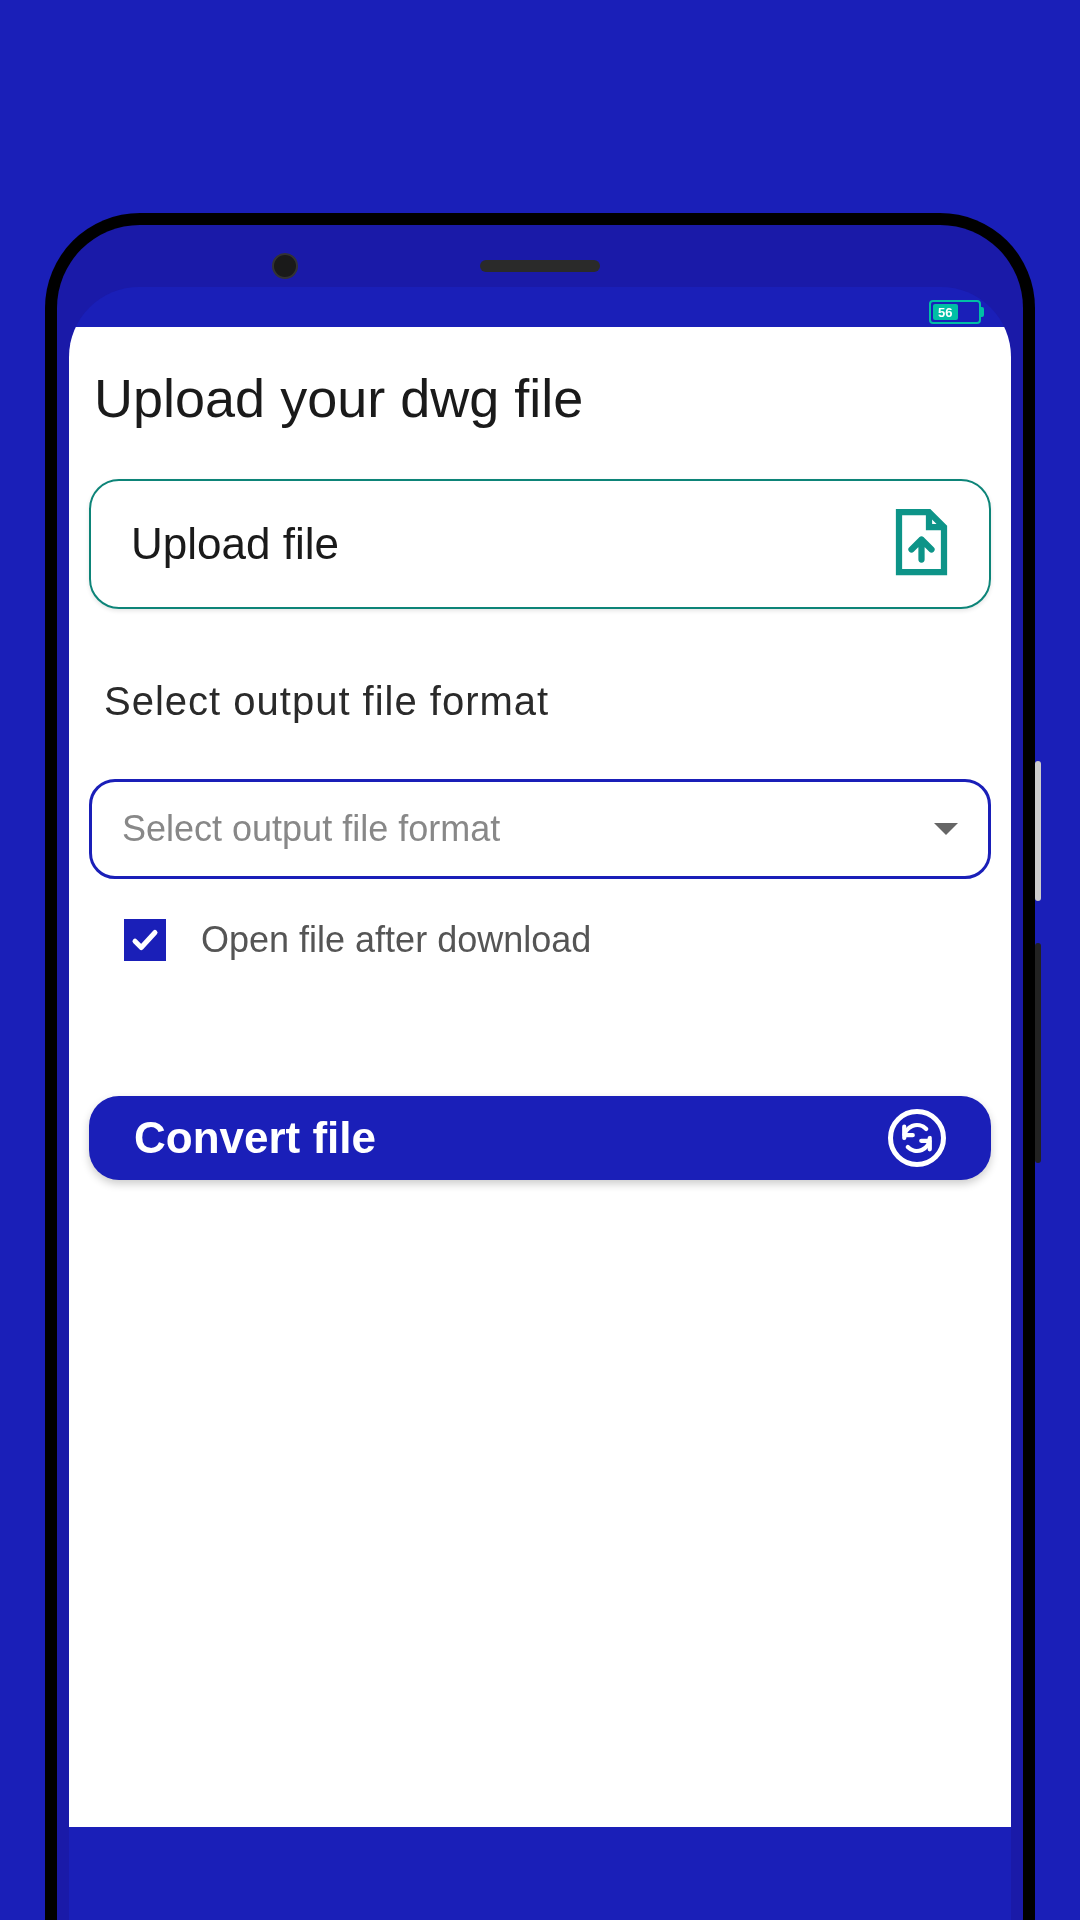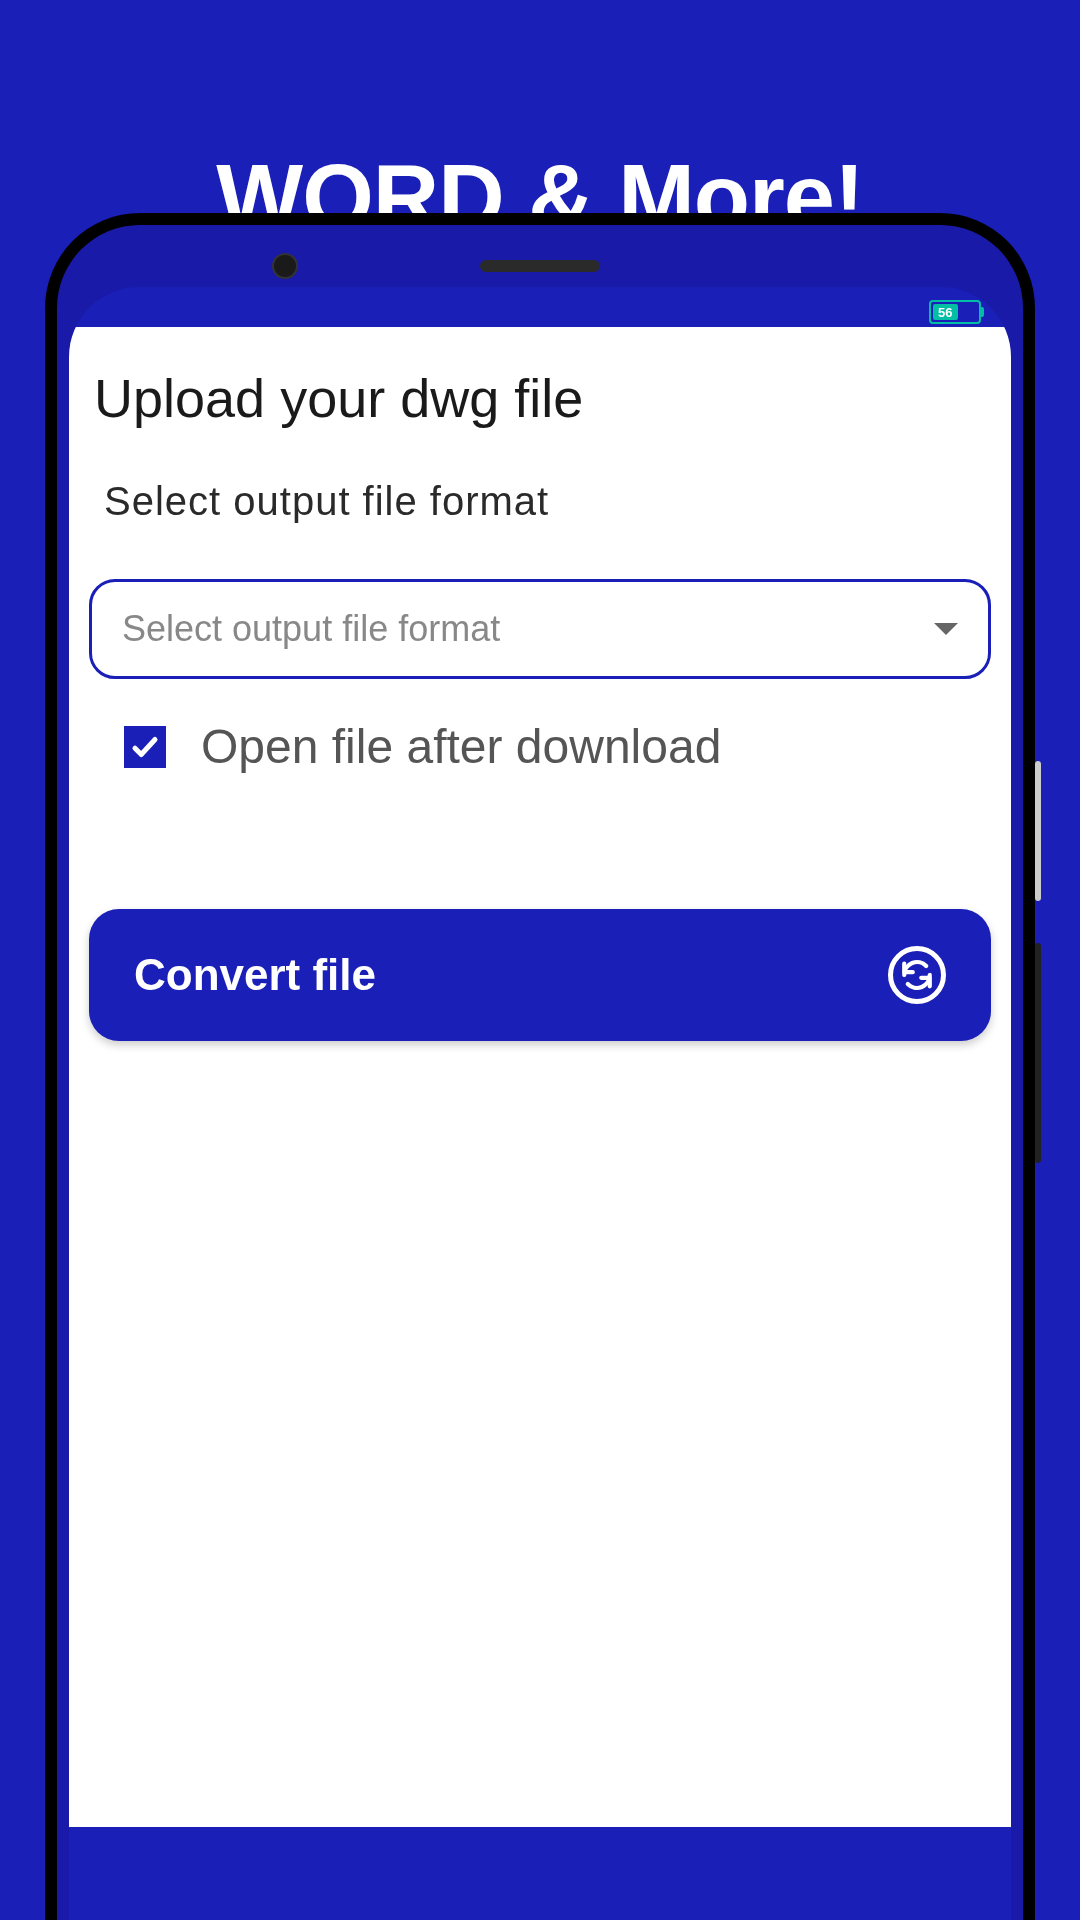--- a/index.html
+++ b/index.html
@@ -203,27 +203,27 @@
       background: #1a1fb8;
       display: flex;
       align-items: center;
       justify-content: center;
     }
     .checkbox svg {
       width: 30px;
       height: 30px;
     }
     .checkbox-label {
-      font-size: 48px;
+      font-size: 36px;
       color: #555;
     }
     .convert-btn {
       background: #1a1fb8;
       border-radius: 30px;
-      height: 132px;
+      height: 84px;
       display: flex;
       align-items: center;
       justify-content: space-between;
       padding: 0 45px;
       box-shadow: 0 4px 8px rgba(0,0,0,0.2);
     }
     .convert-label {
       color: white;
       font-size: 44px;
       font-weight: 600;
@@ -258,21 +258,20 @@
       height: 220px;
       background: #222;
       border-radius: 3px;
     }
   </style>
 </head>
 <body>
 
 <div class="hero-title">
   <br>
-  <span>WORD &amp; More!</span>
 </div>
 
 <div class="phone-frame">
   <div class="side-button-1"></div>
   <div class="side-button-2"></div>
   <div class="phone-inner">
     <div class="phone-camera"></div>
     <div class="phone-speaker"></div>
     <div class="phone-screen">
 
@@ -280,20 +279,30 @@
         <div class="battery">
           <div class="battery-fill">56</div>
         </div>
       </div>
 
 
       <div class="app-content">
 
         <div class="section-label">Upload your dwg file</div>
 
+        <div class="upload-box">
+          <span class="upload-label">Upload file</span>
+          <span class="upload-icon">
+            <svg viewBox="0 0 24 28" fill="none">
+              <path d="M4 2 L16 2 L22 8 L22 26 L4 26 Z" stroke="#0d9488" stroke-width="2.5" fill="none"></path>
+              <path d="M16 2 L16 8 L22 8" stroke="#0d9488" stroke-width="2.5" fill="none"></path>
+              <path d="M13 21 L13 13 M13 13 L9 17 M13 13 L17 17" stroke="#0d9488" stroke-width="2.5" fill="none" stroke-linecap="round" stroke-linejoin="round"></path>
+            </svg>
+          </span>
+        </div>
 
         <div class="format-label">Select output file format</div>
 
         <div class="select-box">
           <span class="select-placeholder">Select output file format</span>
           <span class="select-arrow"></span>
         </div>
 
         <div class="checkbox-row">
           <div class="checkbox">

